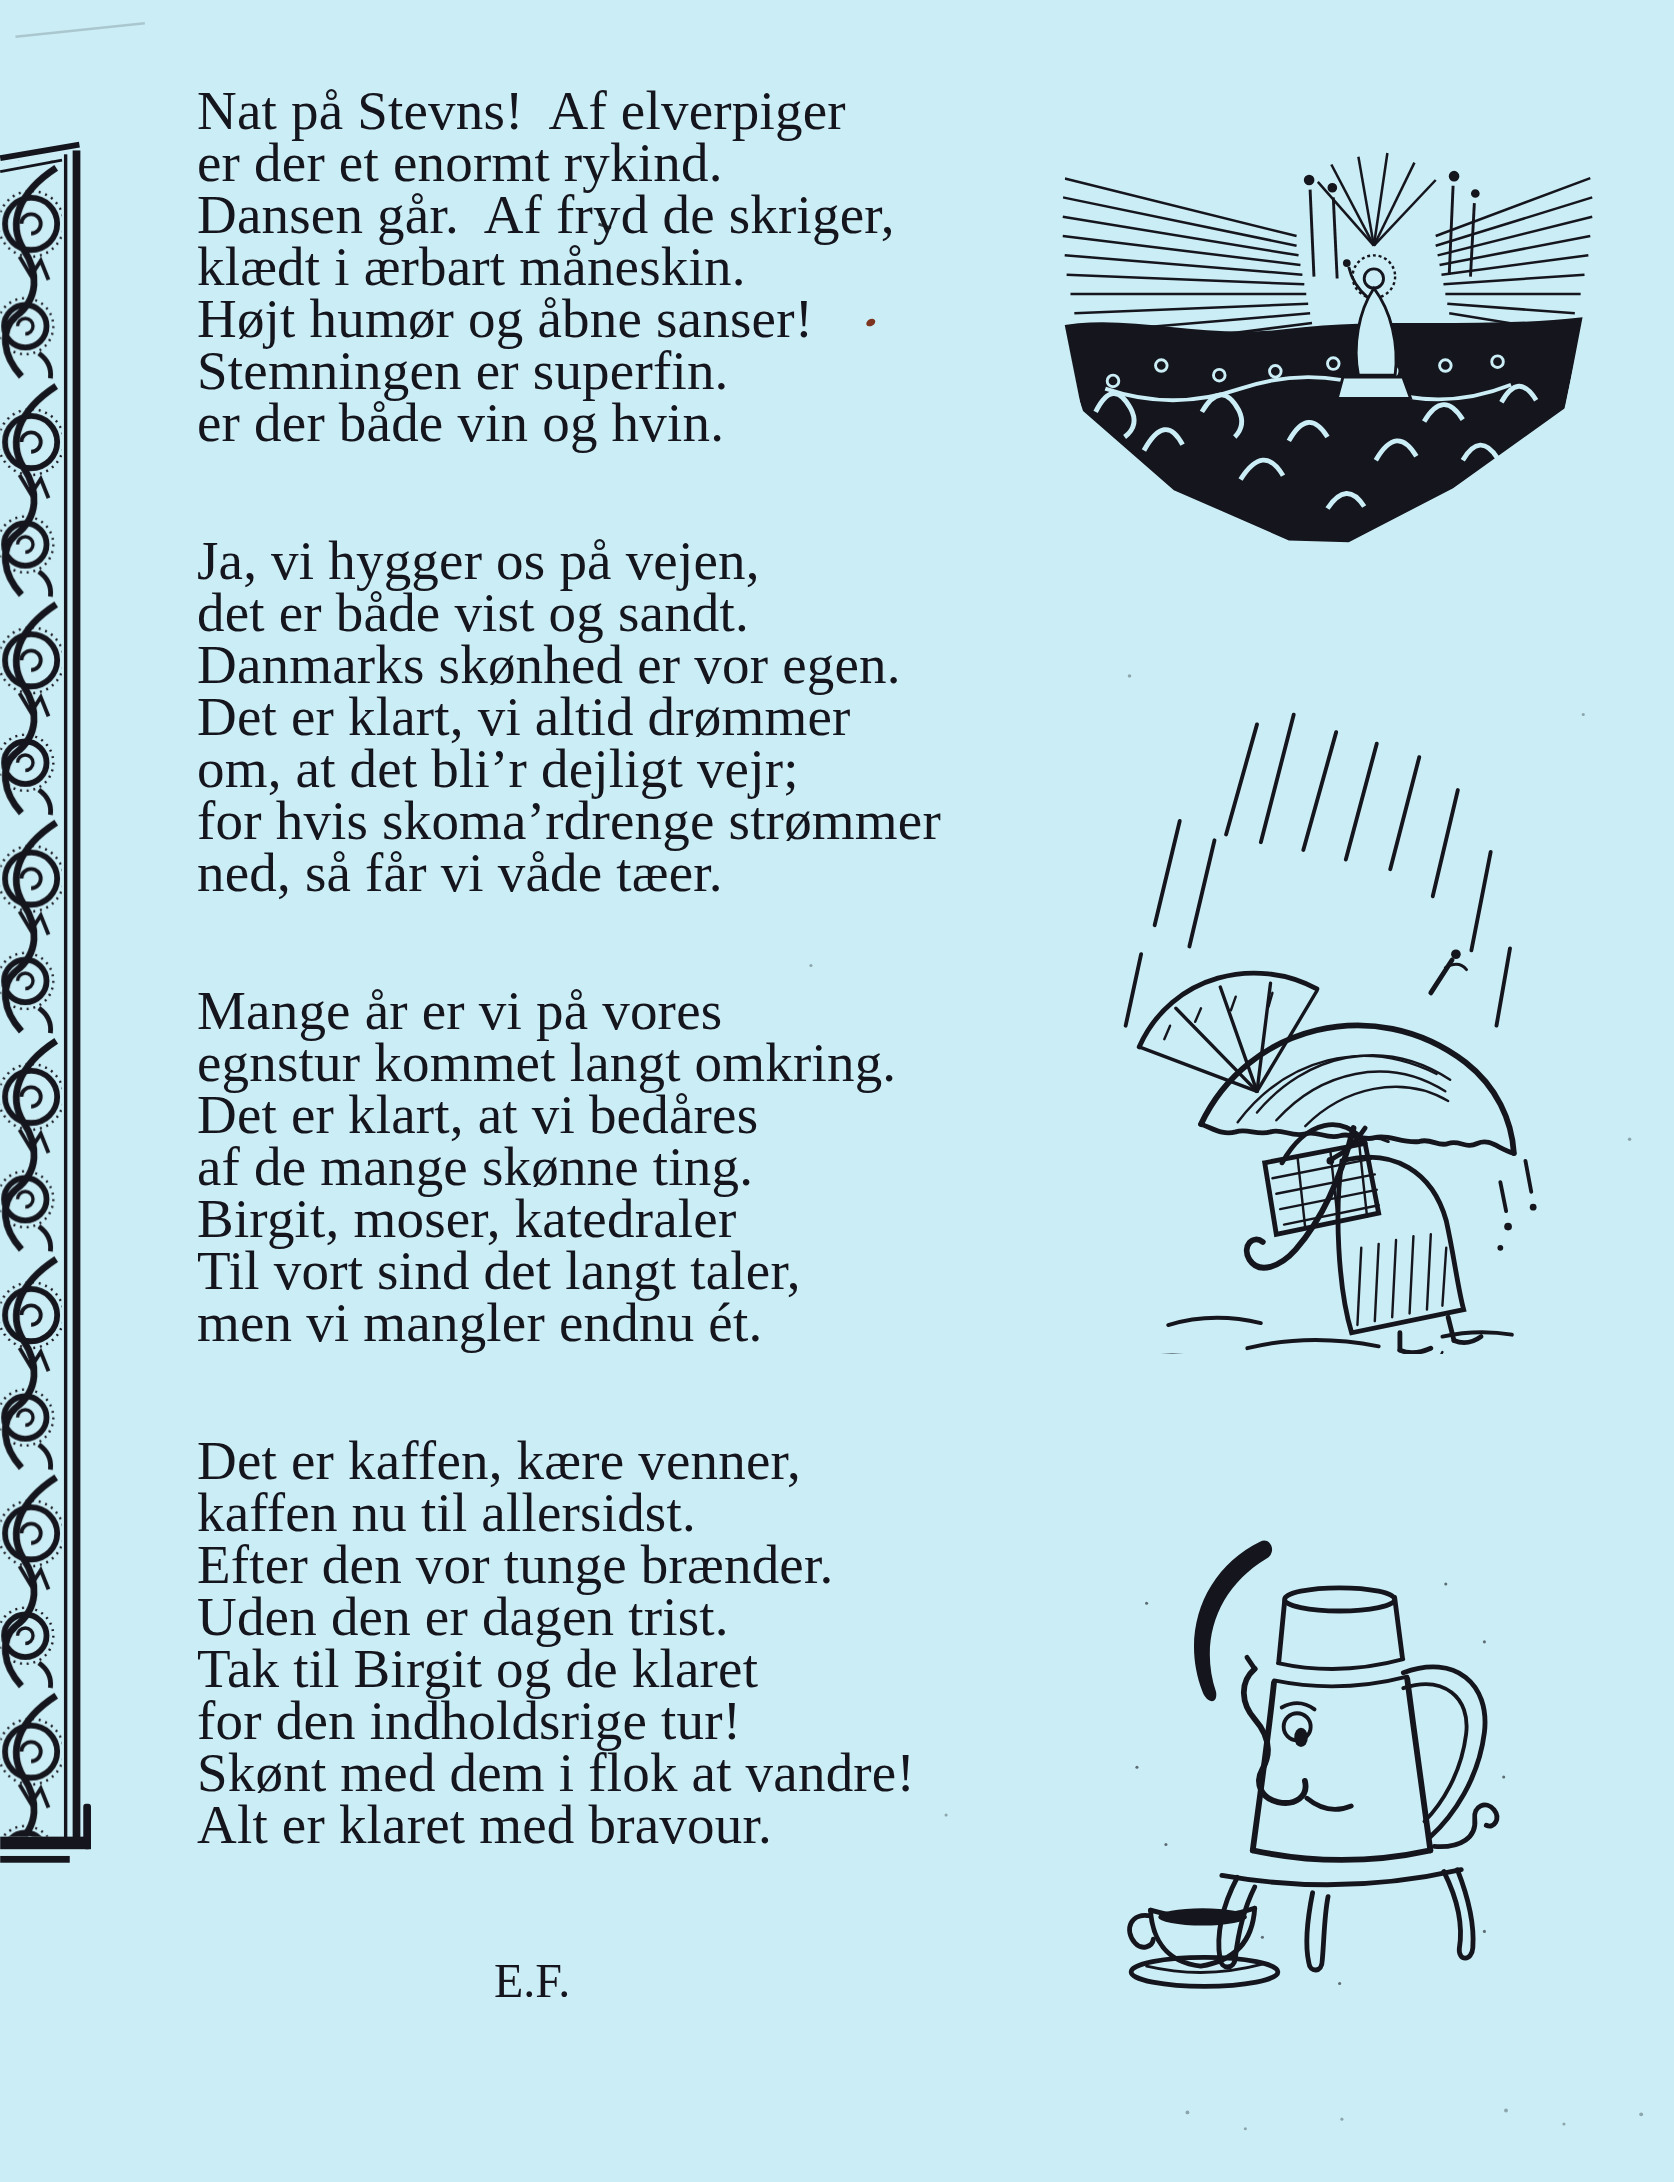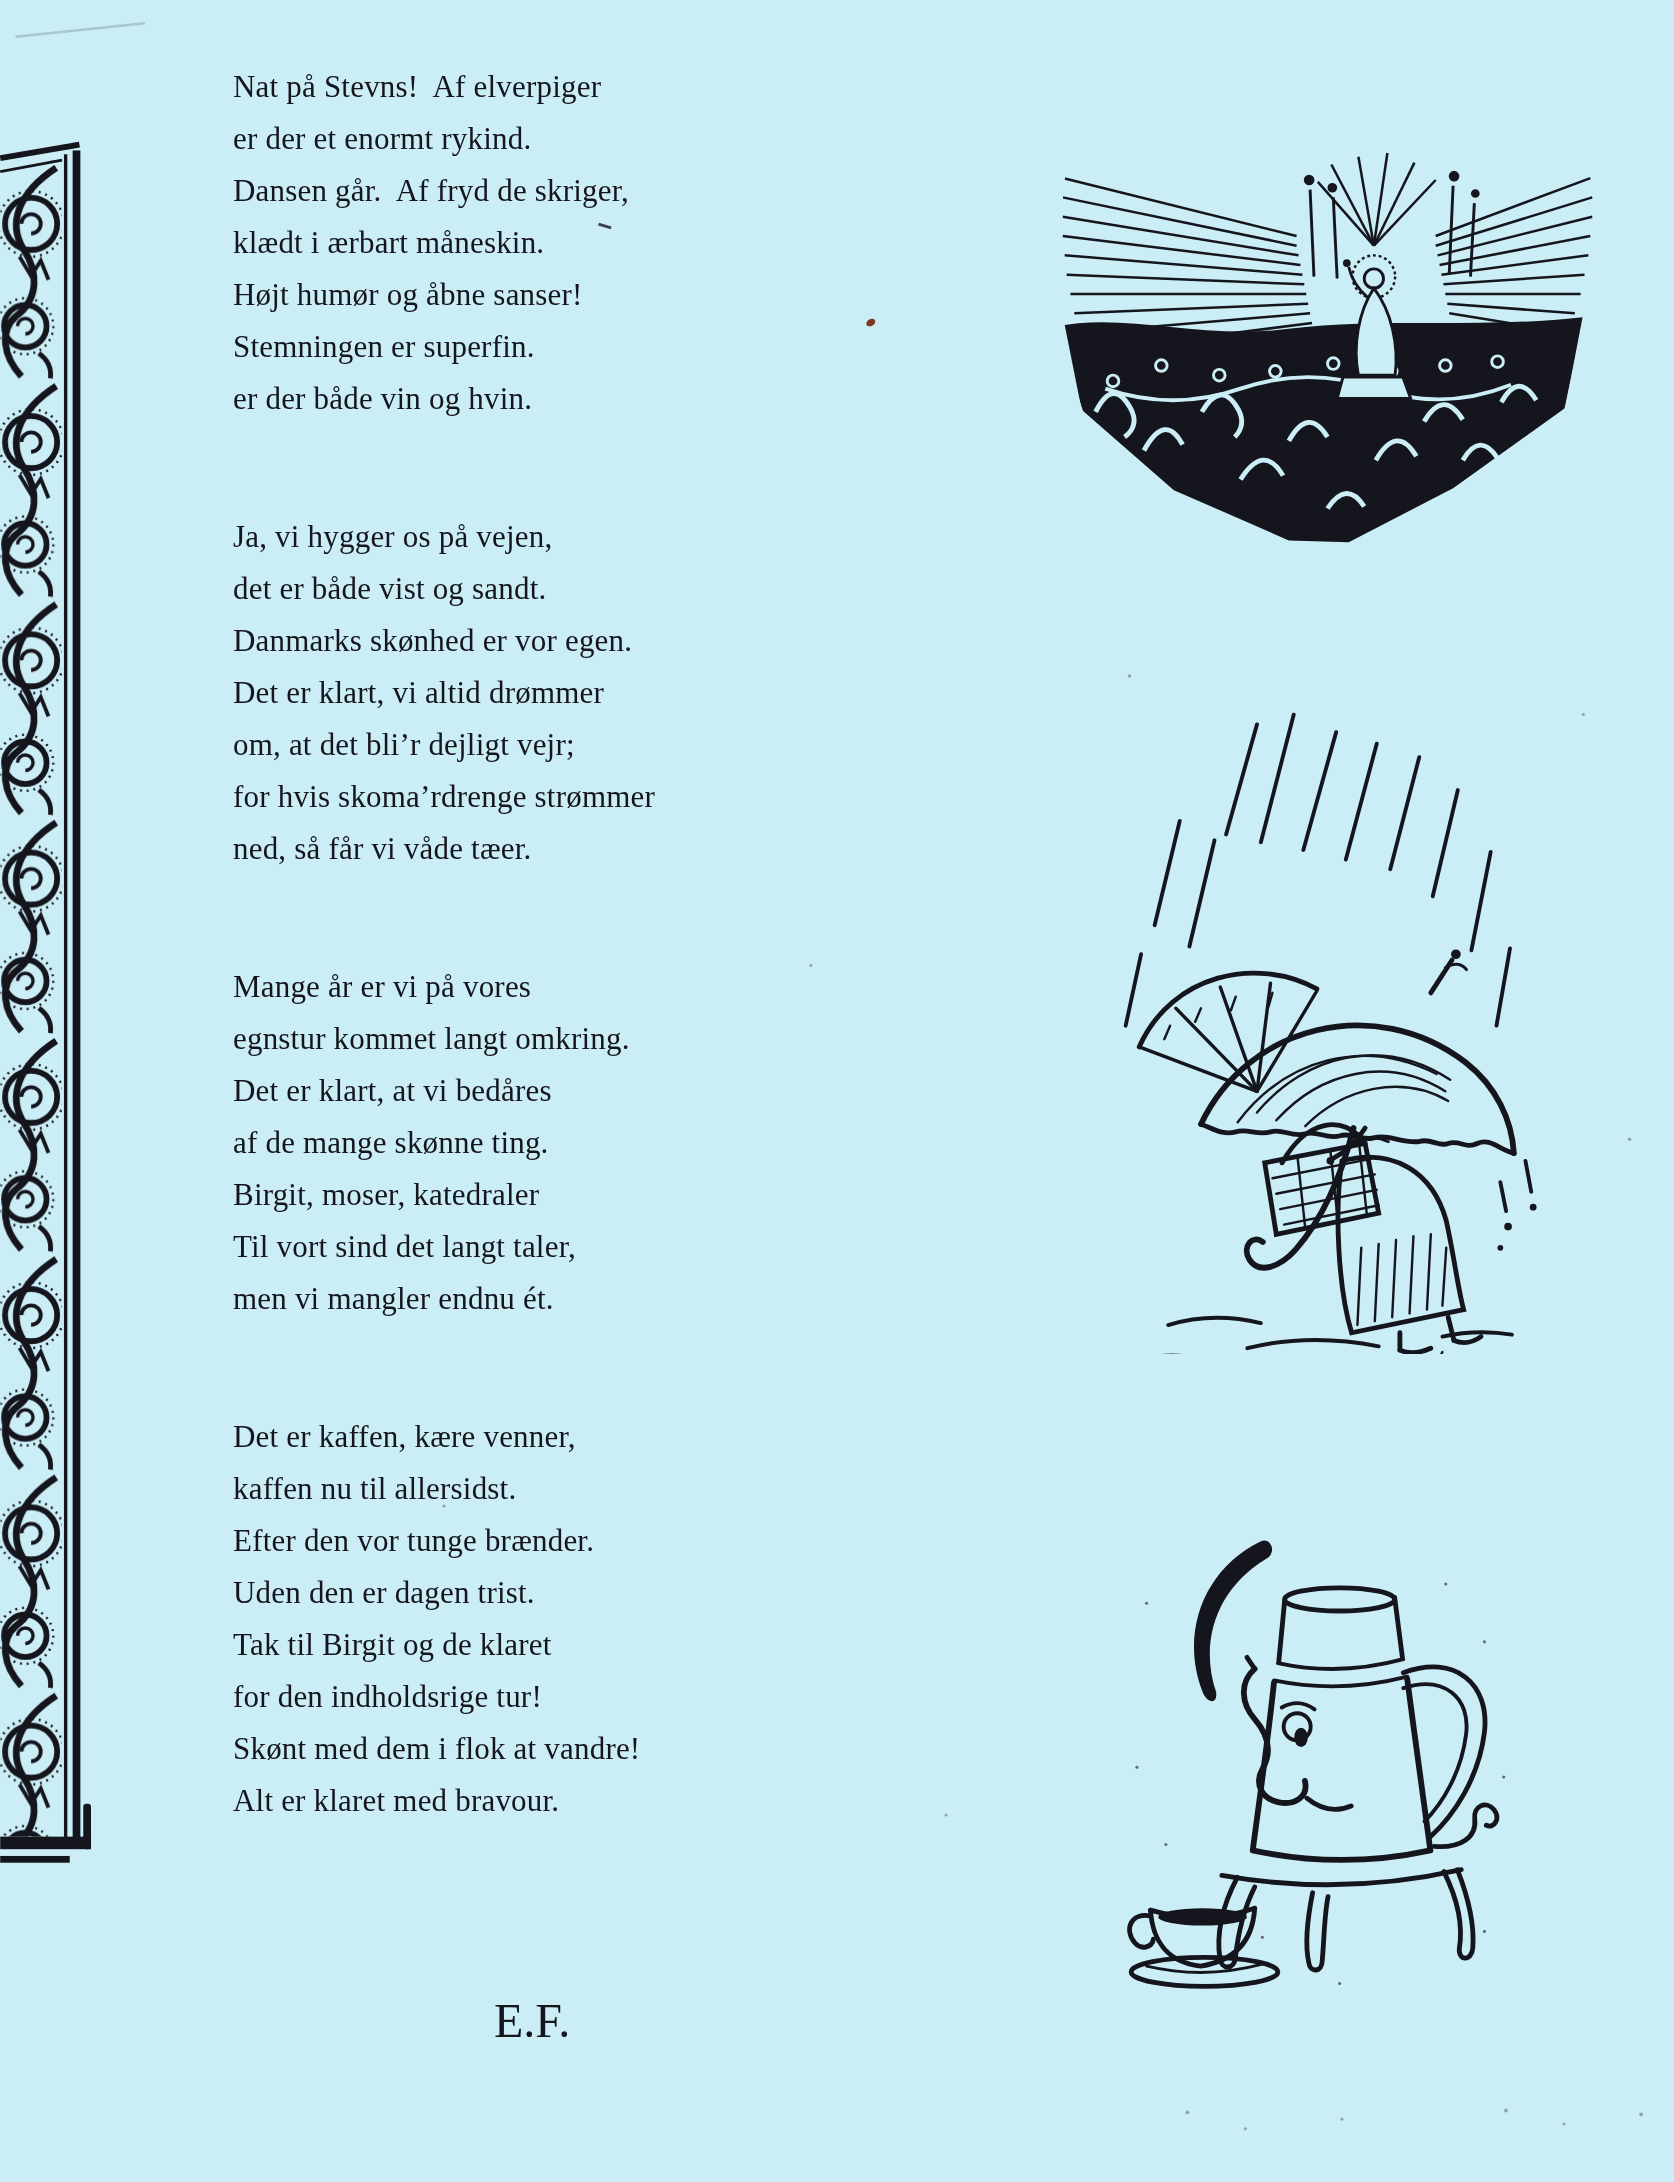--- a/index.html
+++ b/index.html
@@ -5,29 +5,28 @@
   html,body{margin:0;padding:0;background:#8e979c;}
   .page{
     position:relative;
     width:1674px;height:2182px;
     background:#cbedf5;
     overflow:hidden;
     font-family:"Liberation Serif", serif;
     color:#15151d;
   }
   .poem{
-    position:absolute;left:197px;top:61px;
-    font-size:31px;line-height:52px;
+    position:absolute;left:197px;top:85px;
+    font-size:55px;line-height:52px;
     letter-spacing:0.2px;
-    margin-left:36px;
   }
   .poem p{margin:0;white-space:pre-wrap;}
   .stanza{margin:0 0 86px 0;}
   .signature{
-    position:absolute;left:494px;top:1994px;
+    position:absolute;left:494px;top:1954px;
     font-size:48px;line-height:54px;
   }
   .art{position:absolute;}
   .border-art{left:0;top:135px;width:97px;height:1748px;}
   .engraving{left:999px;top:122px;width:628px;height:430px;}
   .umbrella{left:1112px;top:707px;width:430px;height:647px;}
   .coffeepot{left:1108px;top:1526px;width:415px;height:473px;}
   .specks{left:0;top:0;width:1674px;height:2182px;pointer-events:none;}
 </style>
 </head>

